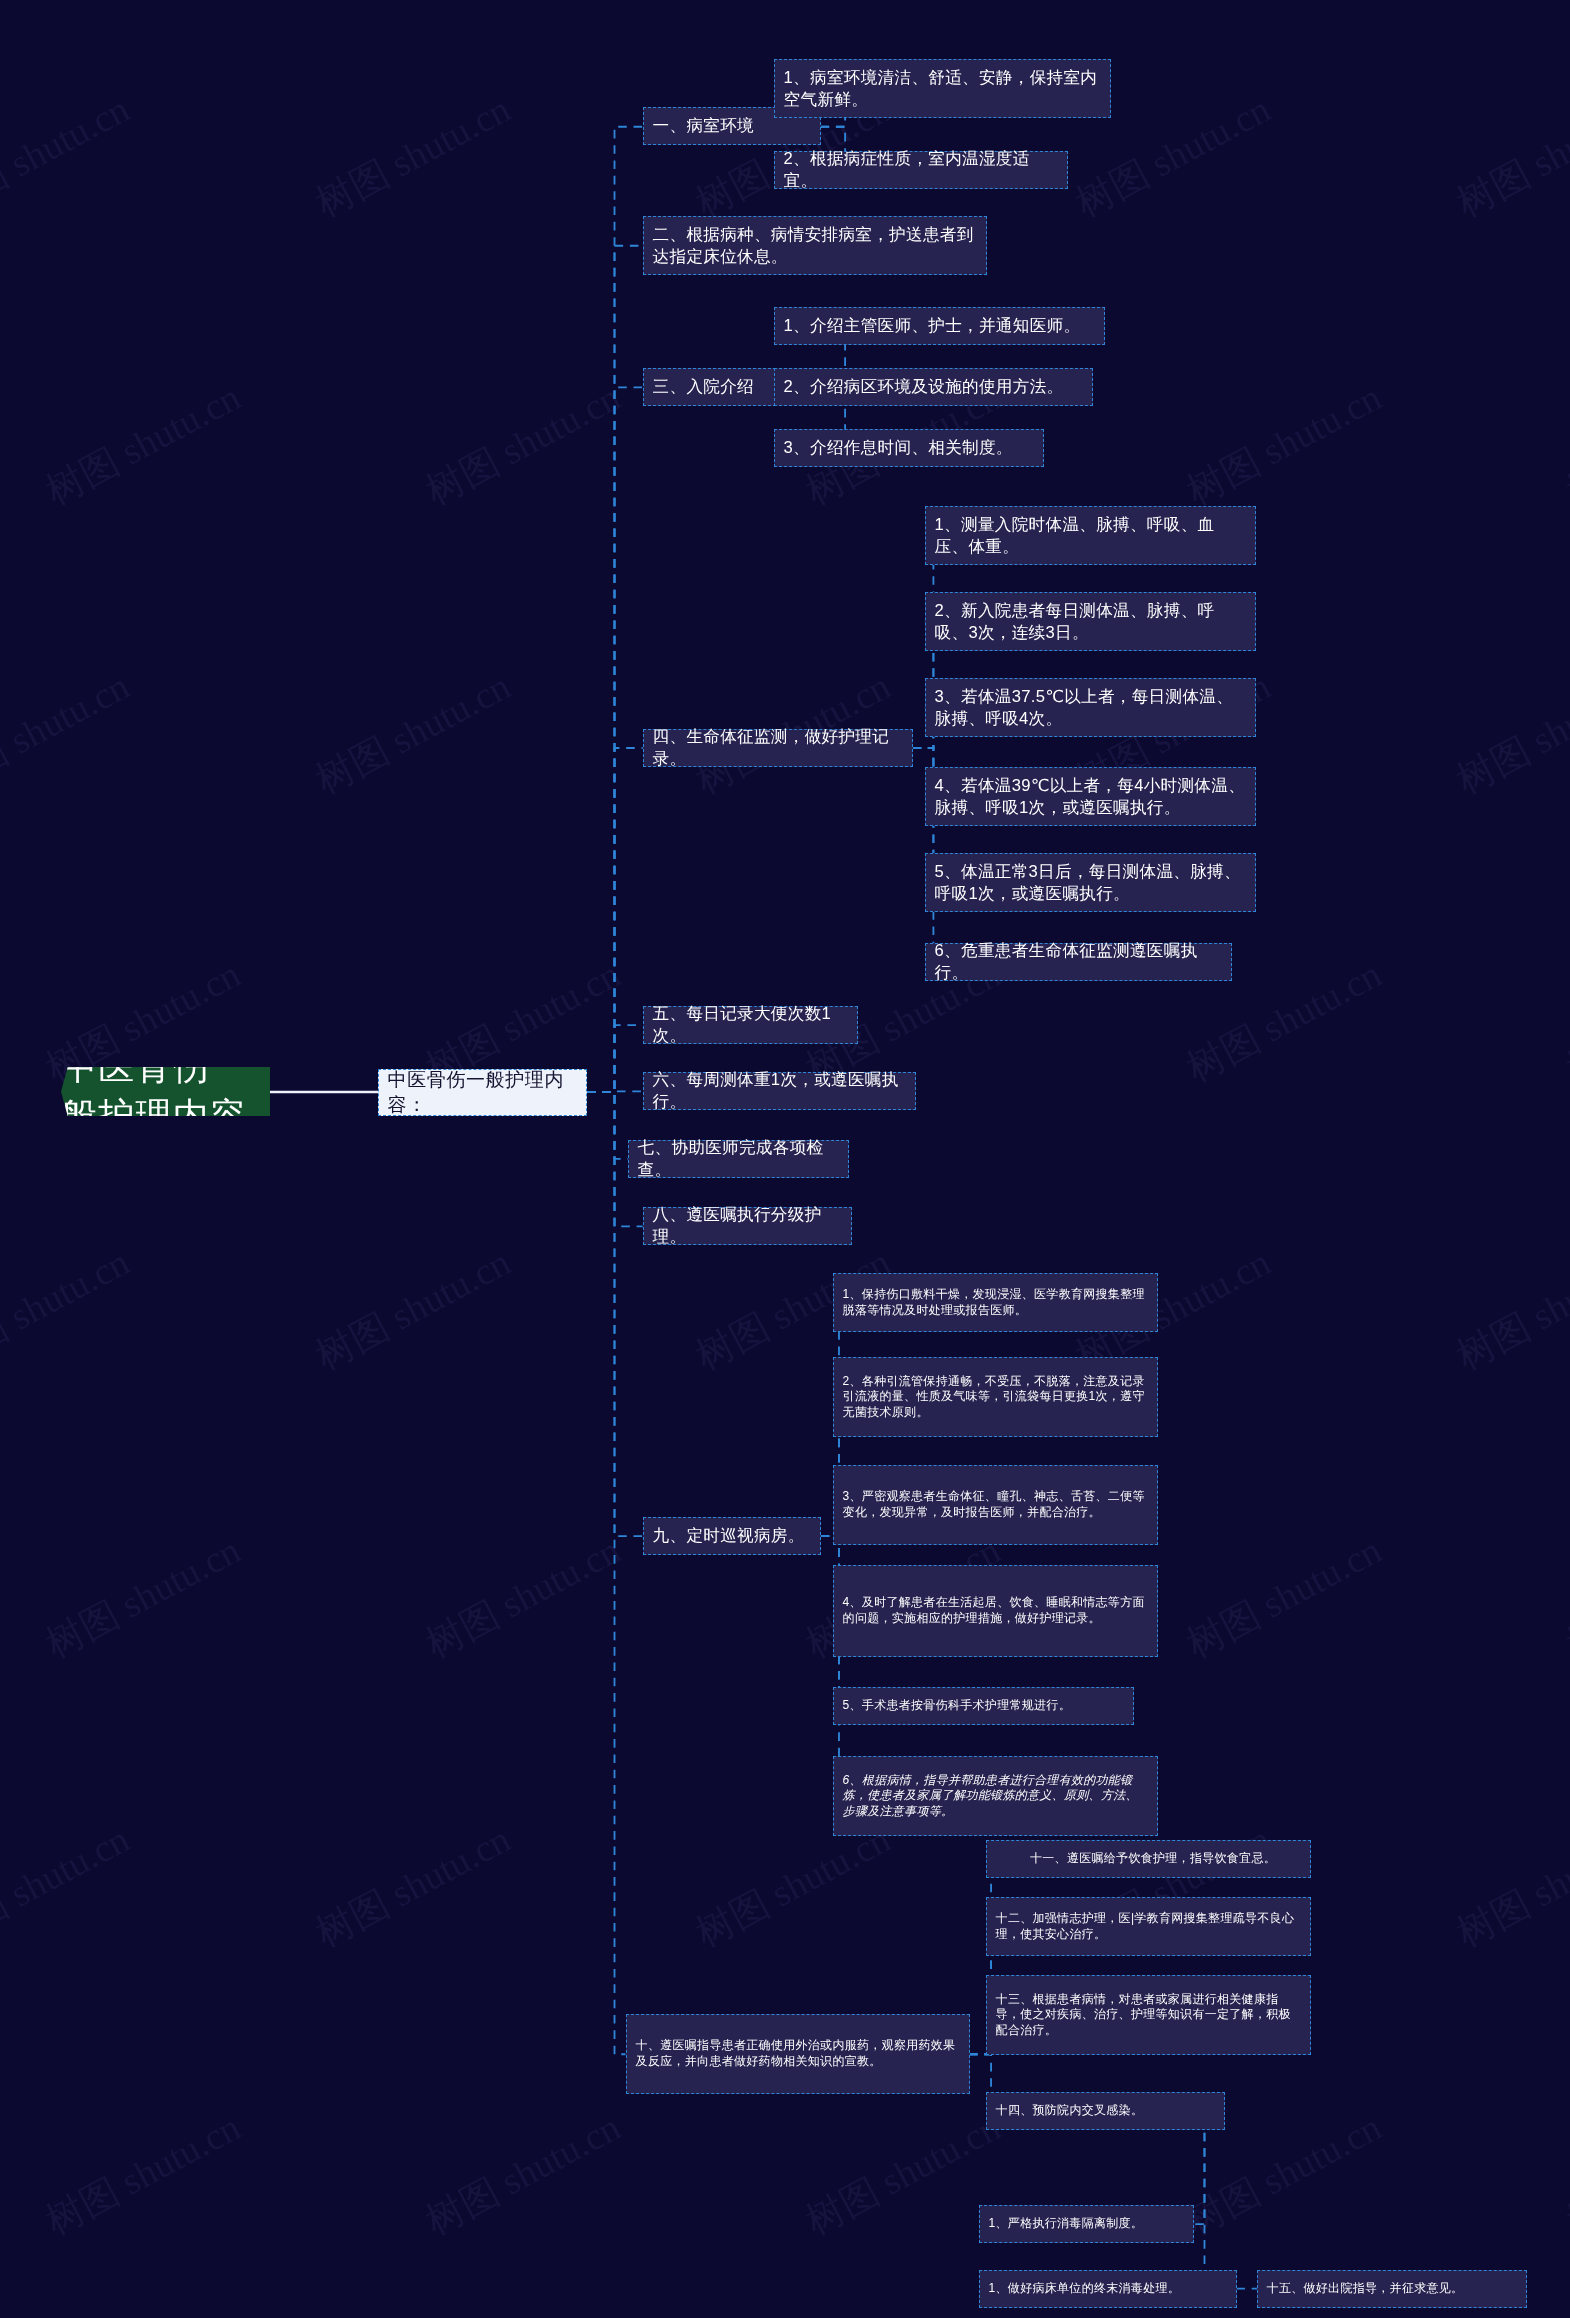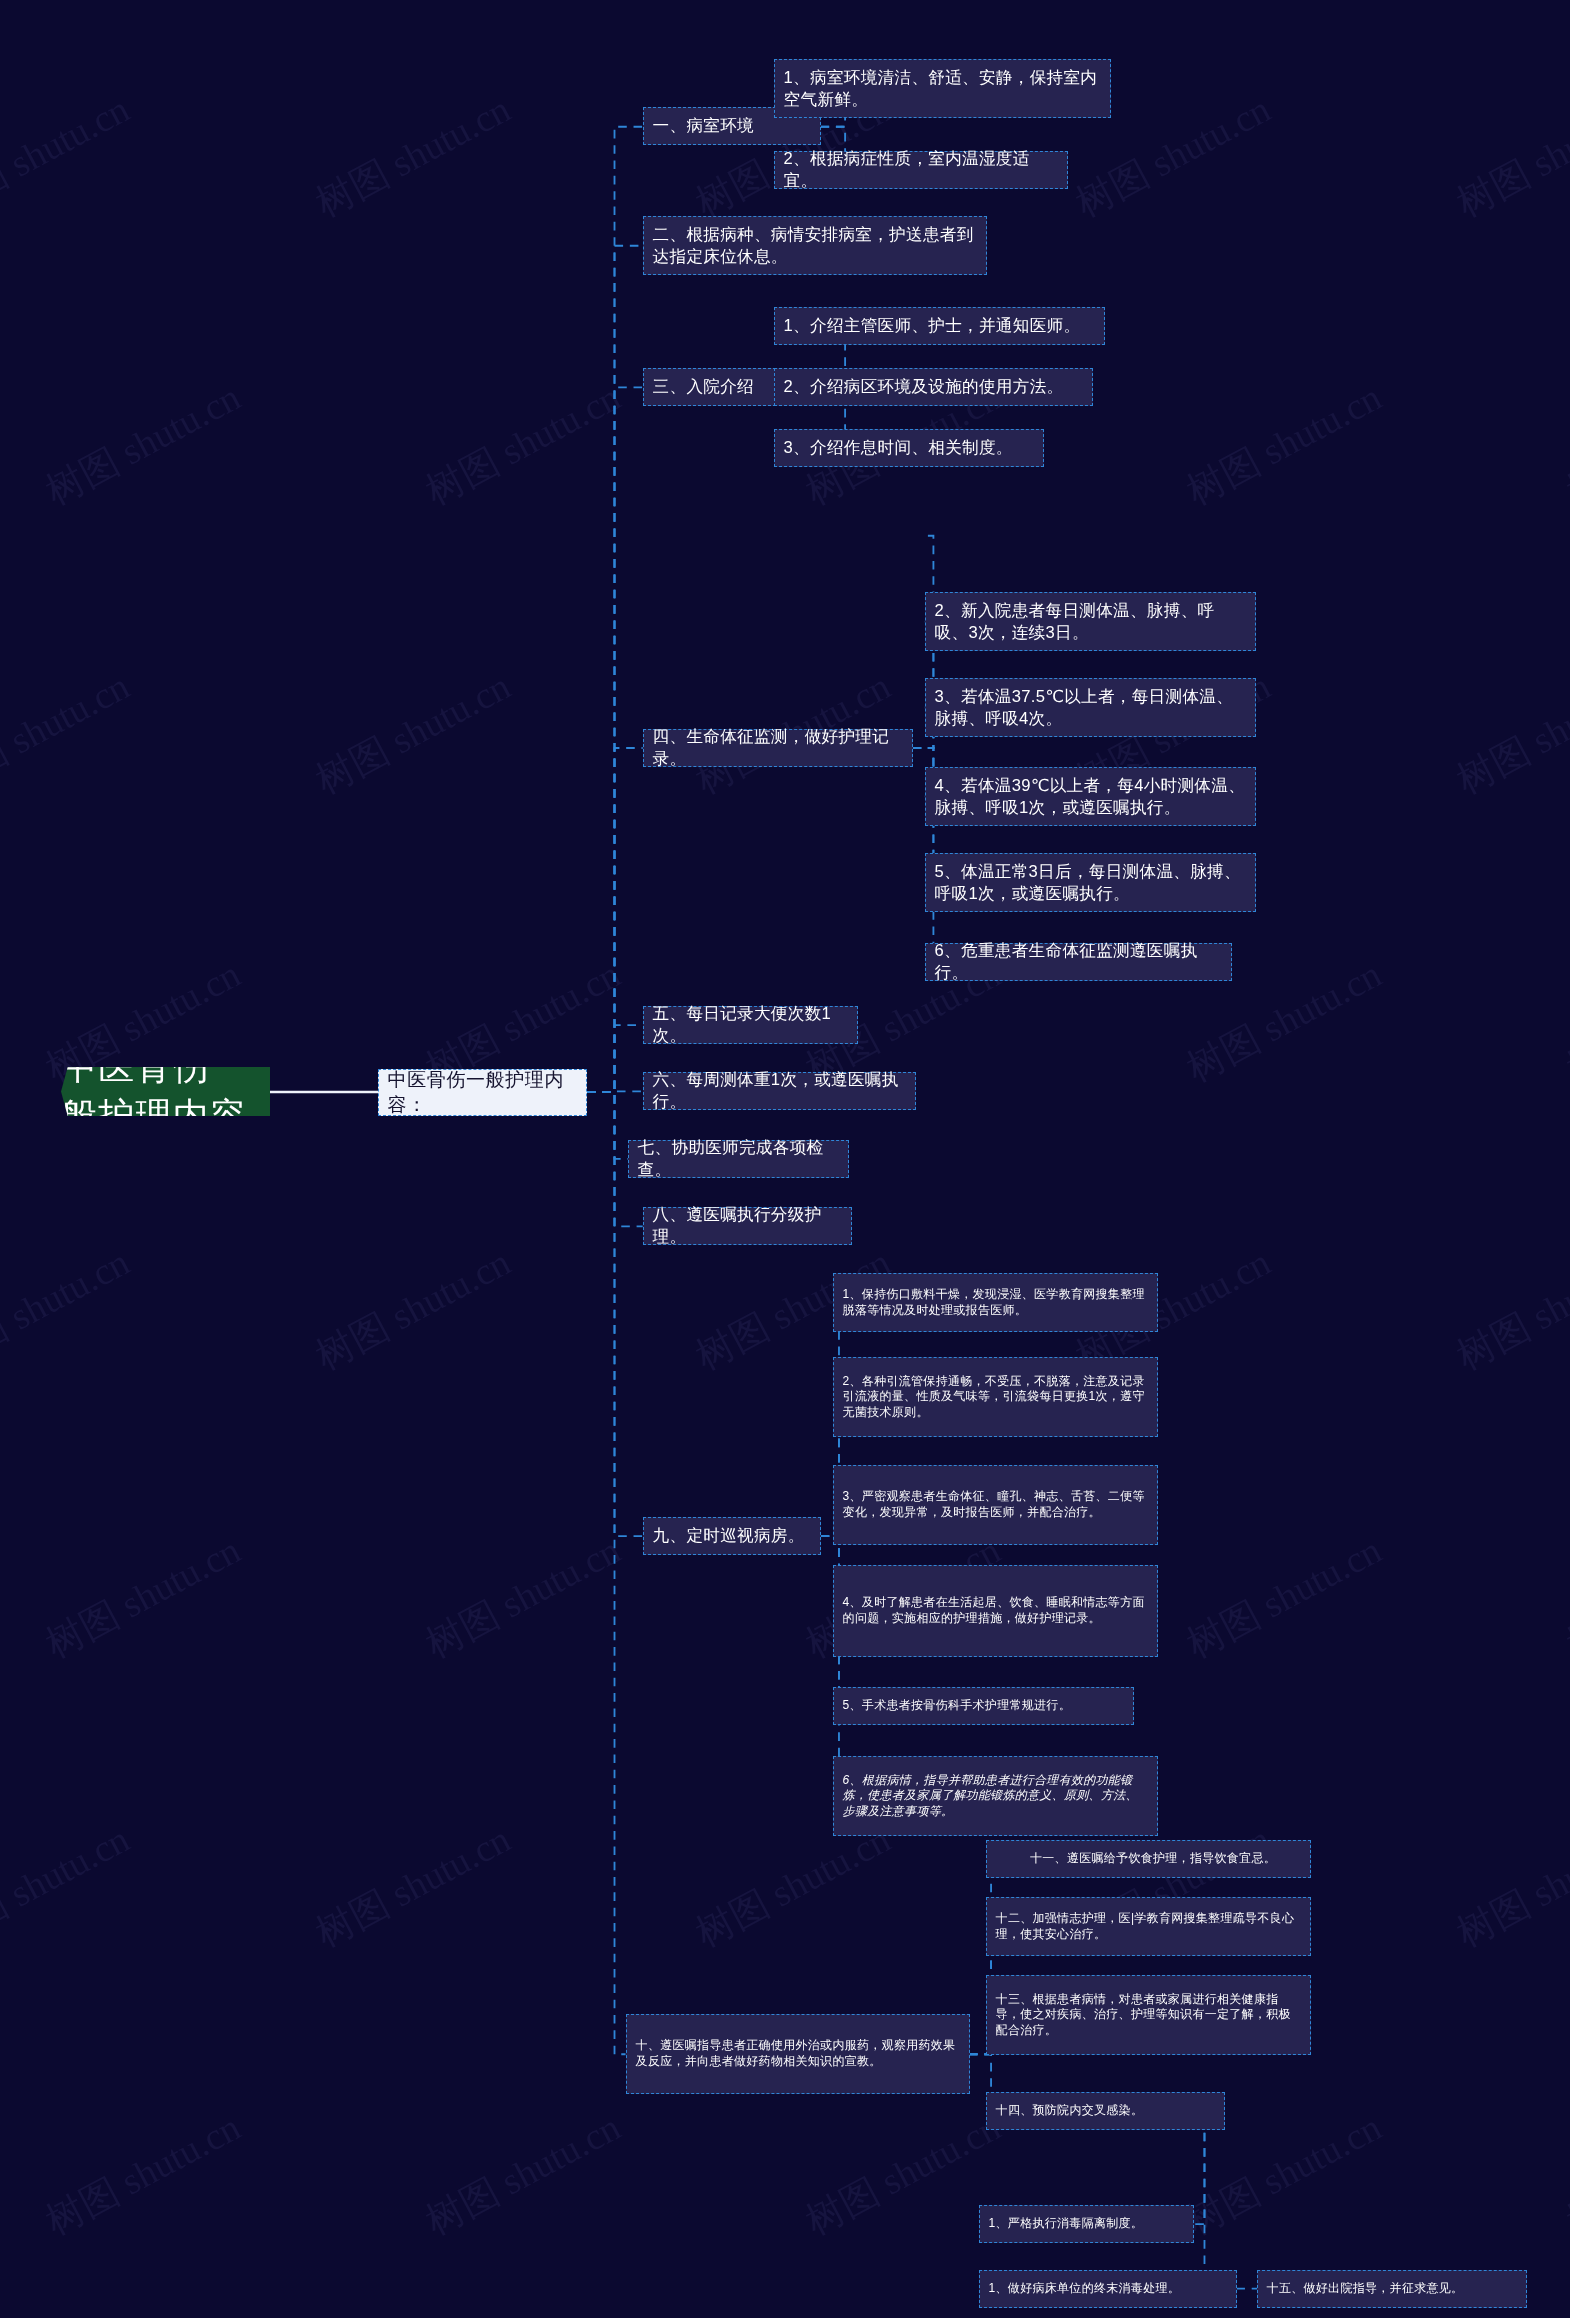--- a/index.html
+++ b/index.html
@@ -194,20 +194,23 @@
   <div class="node" style="left:774px;top:368px;width:319px;height:38px;">
     <span>2、介绍病区环境及设施的使用方法。</span>
   </div>
   <div class="node" style="left:774px;top:429px;width:270px;height:38px;">
     <span>3、介绍作息时间、相关制度。</span>
   </div>
 
   <div class="node" style="left:643px;top:729px;width:270px;height:38px;">
     <span>四、生命体征监测，做好护理记录。</span>
   </div>
+  <div class="node" style="left:925px;top:506px;width:331px;height:59px;">
+    <span>1、测量入院时体温、脉搏、呼吸、血压、体重。</span>
+  </div>
   <div class="node" style="left:925px;top:592px;width:331px;height:59px;">
     <span>2、新入院患者每日测体温、脉搏、呼吸、3次，连续3日。</span>
   </div>
   <div class="node" style="left:925px;top:678px;width:331px;height:59px;">
     <span>3、若体温37.5℃以上者，每日测体温、脉搏、呼吸4次。</span>
   </div>
   <div class="node" style="left:925px;top:767px;width:331px;height:59px;">
     <span>4、若体温39℃以上者，每4小时测体温、脉搏、呼吸1次，或遵医嘱执行。</span>
   </div>
   <div class="node" style="left:925px;top:853px;width:331px;height:59px;">

